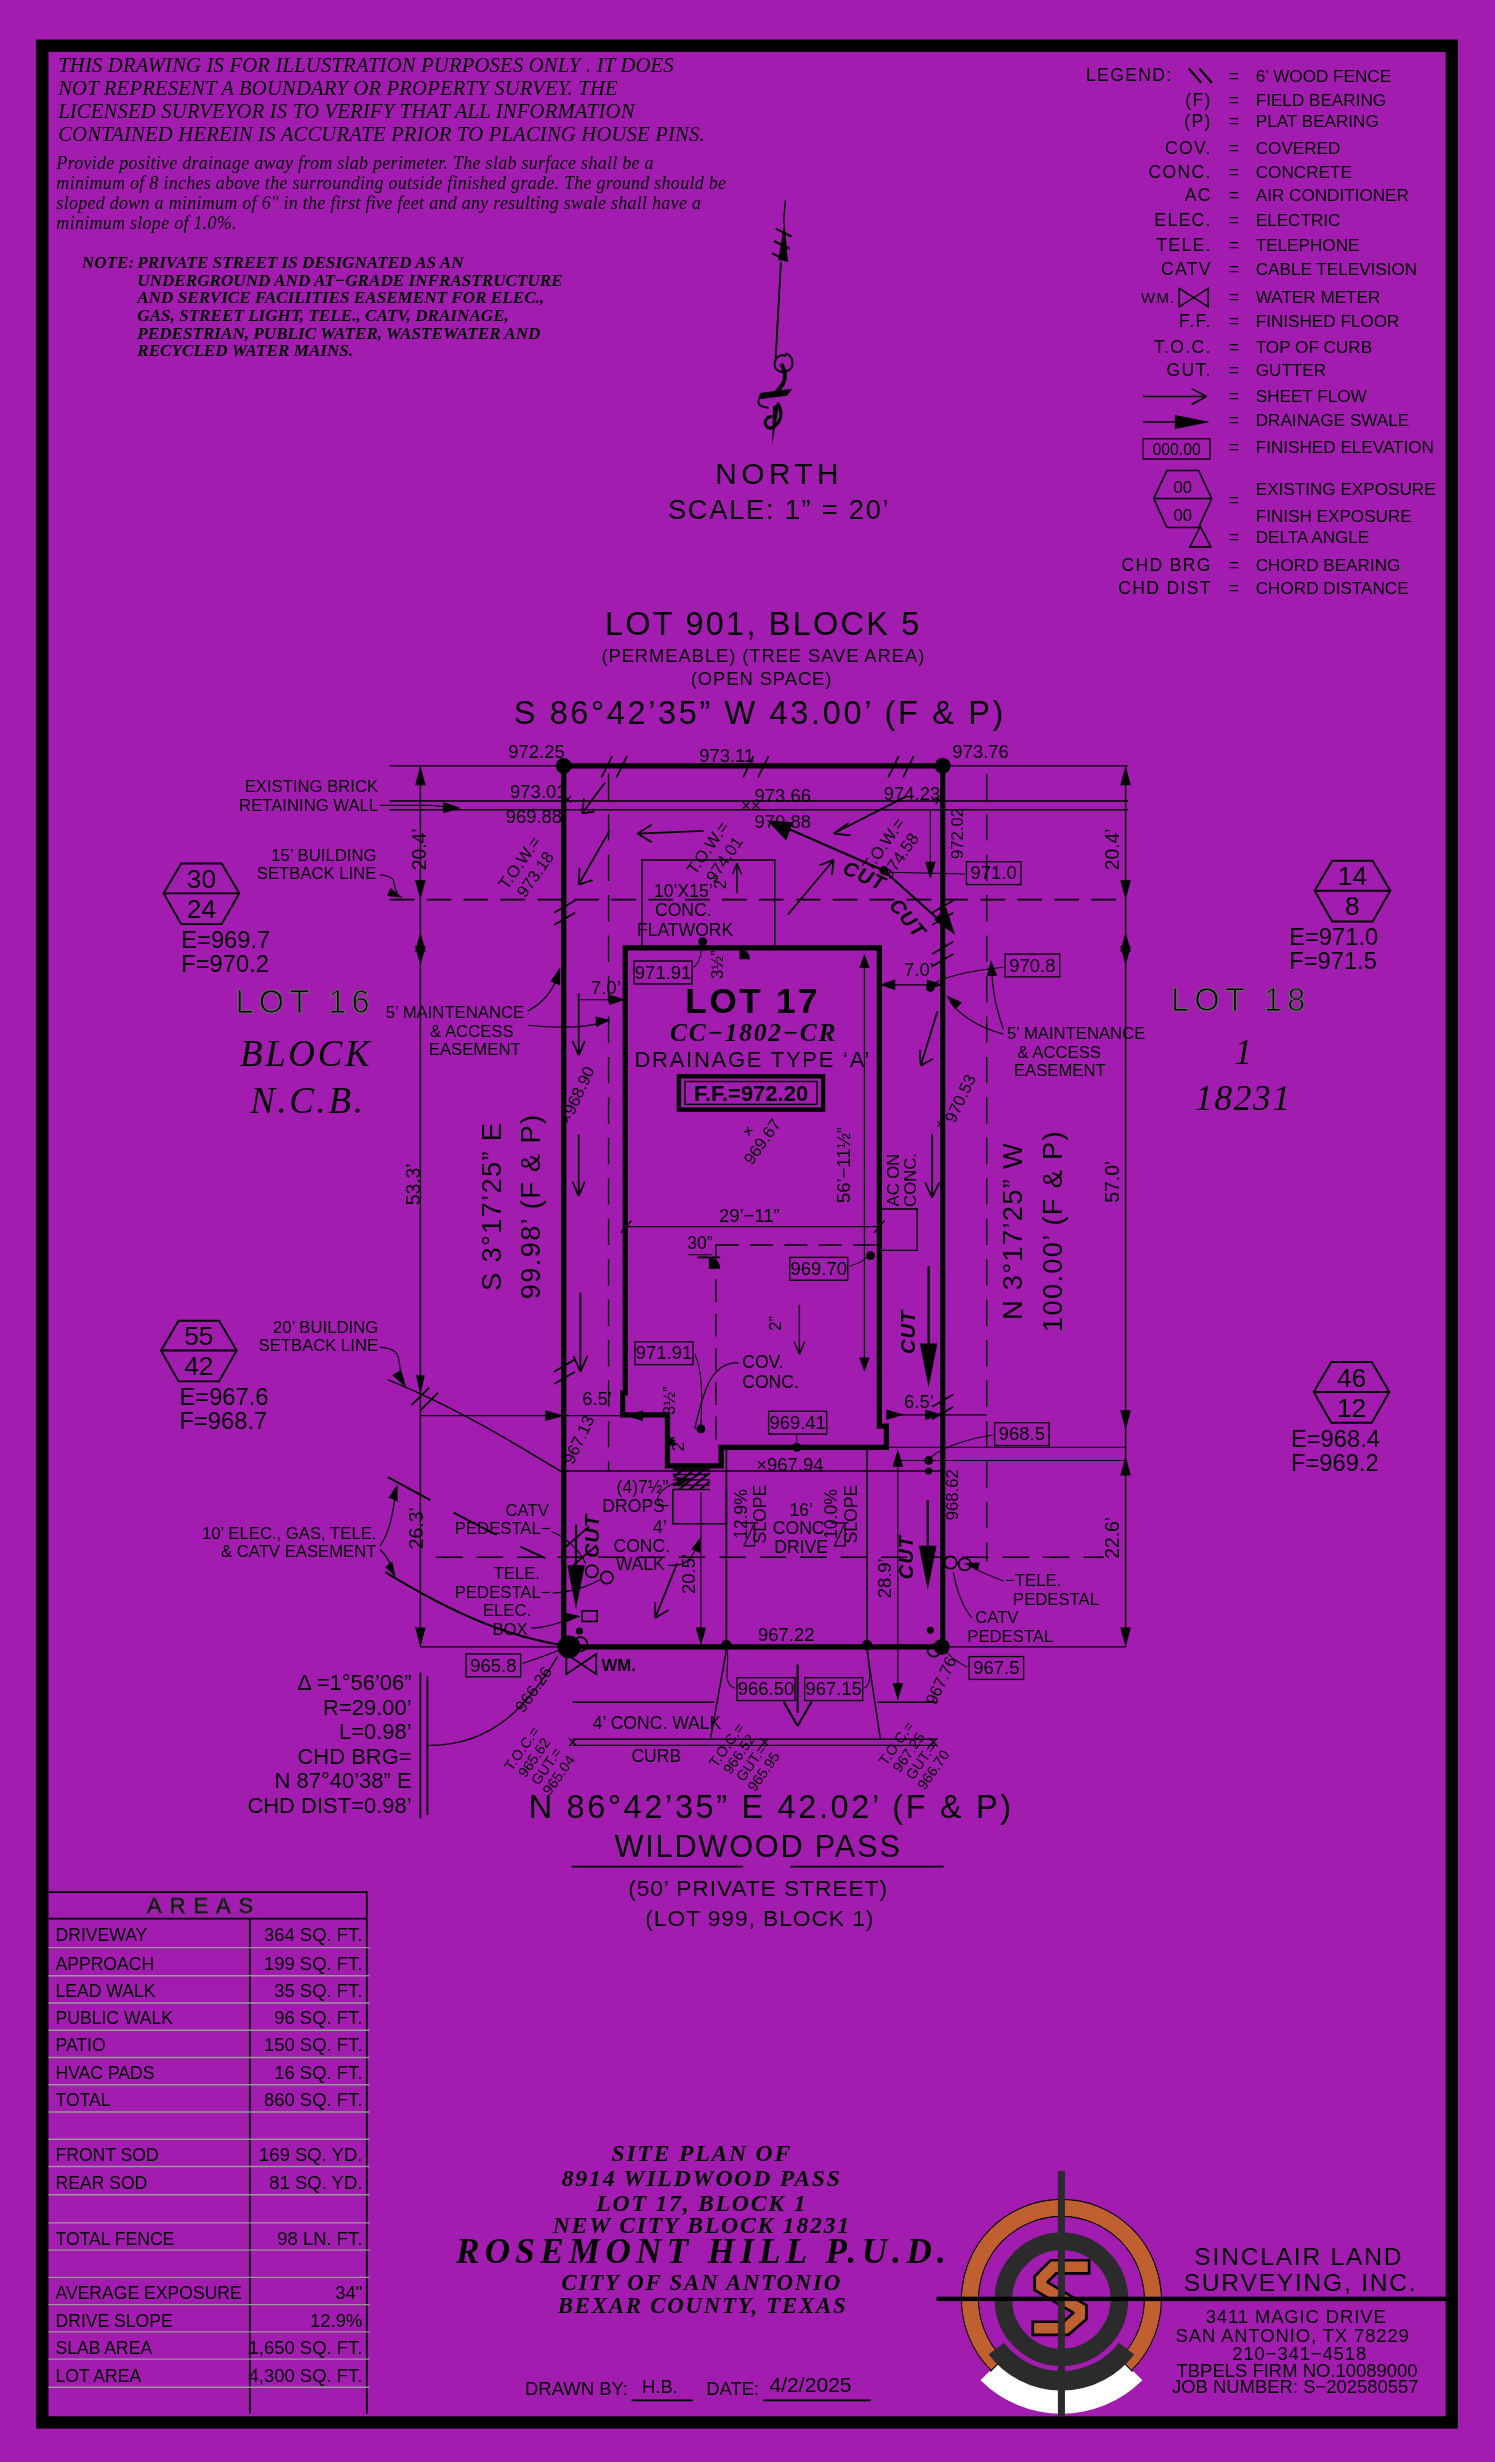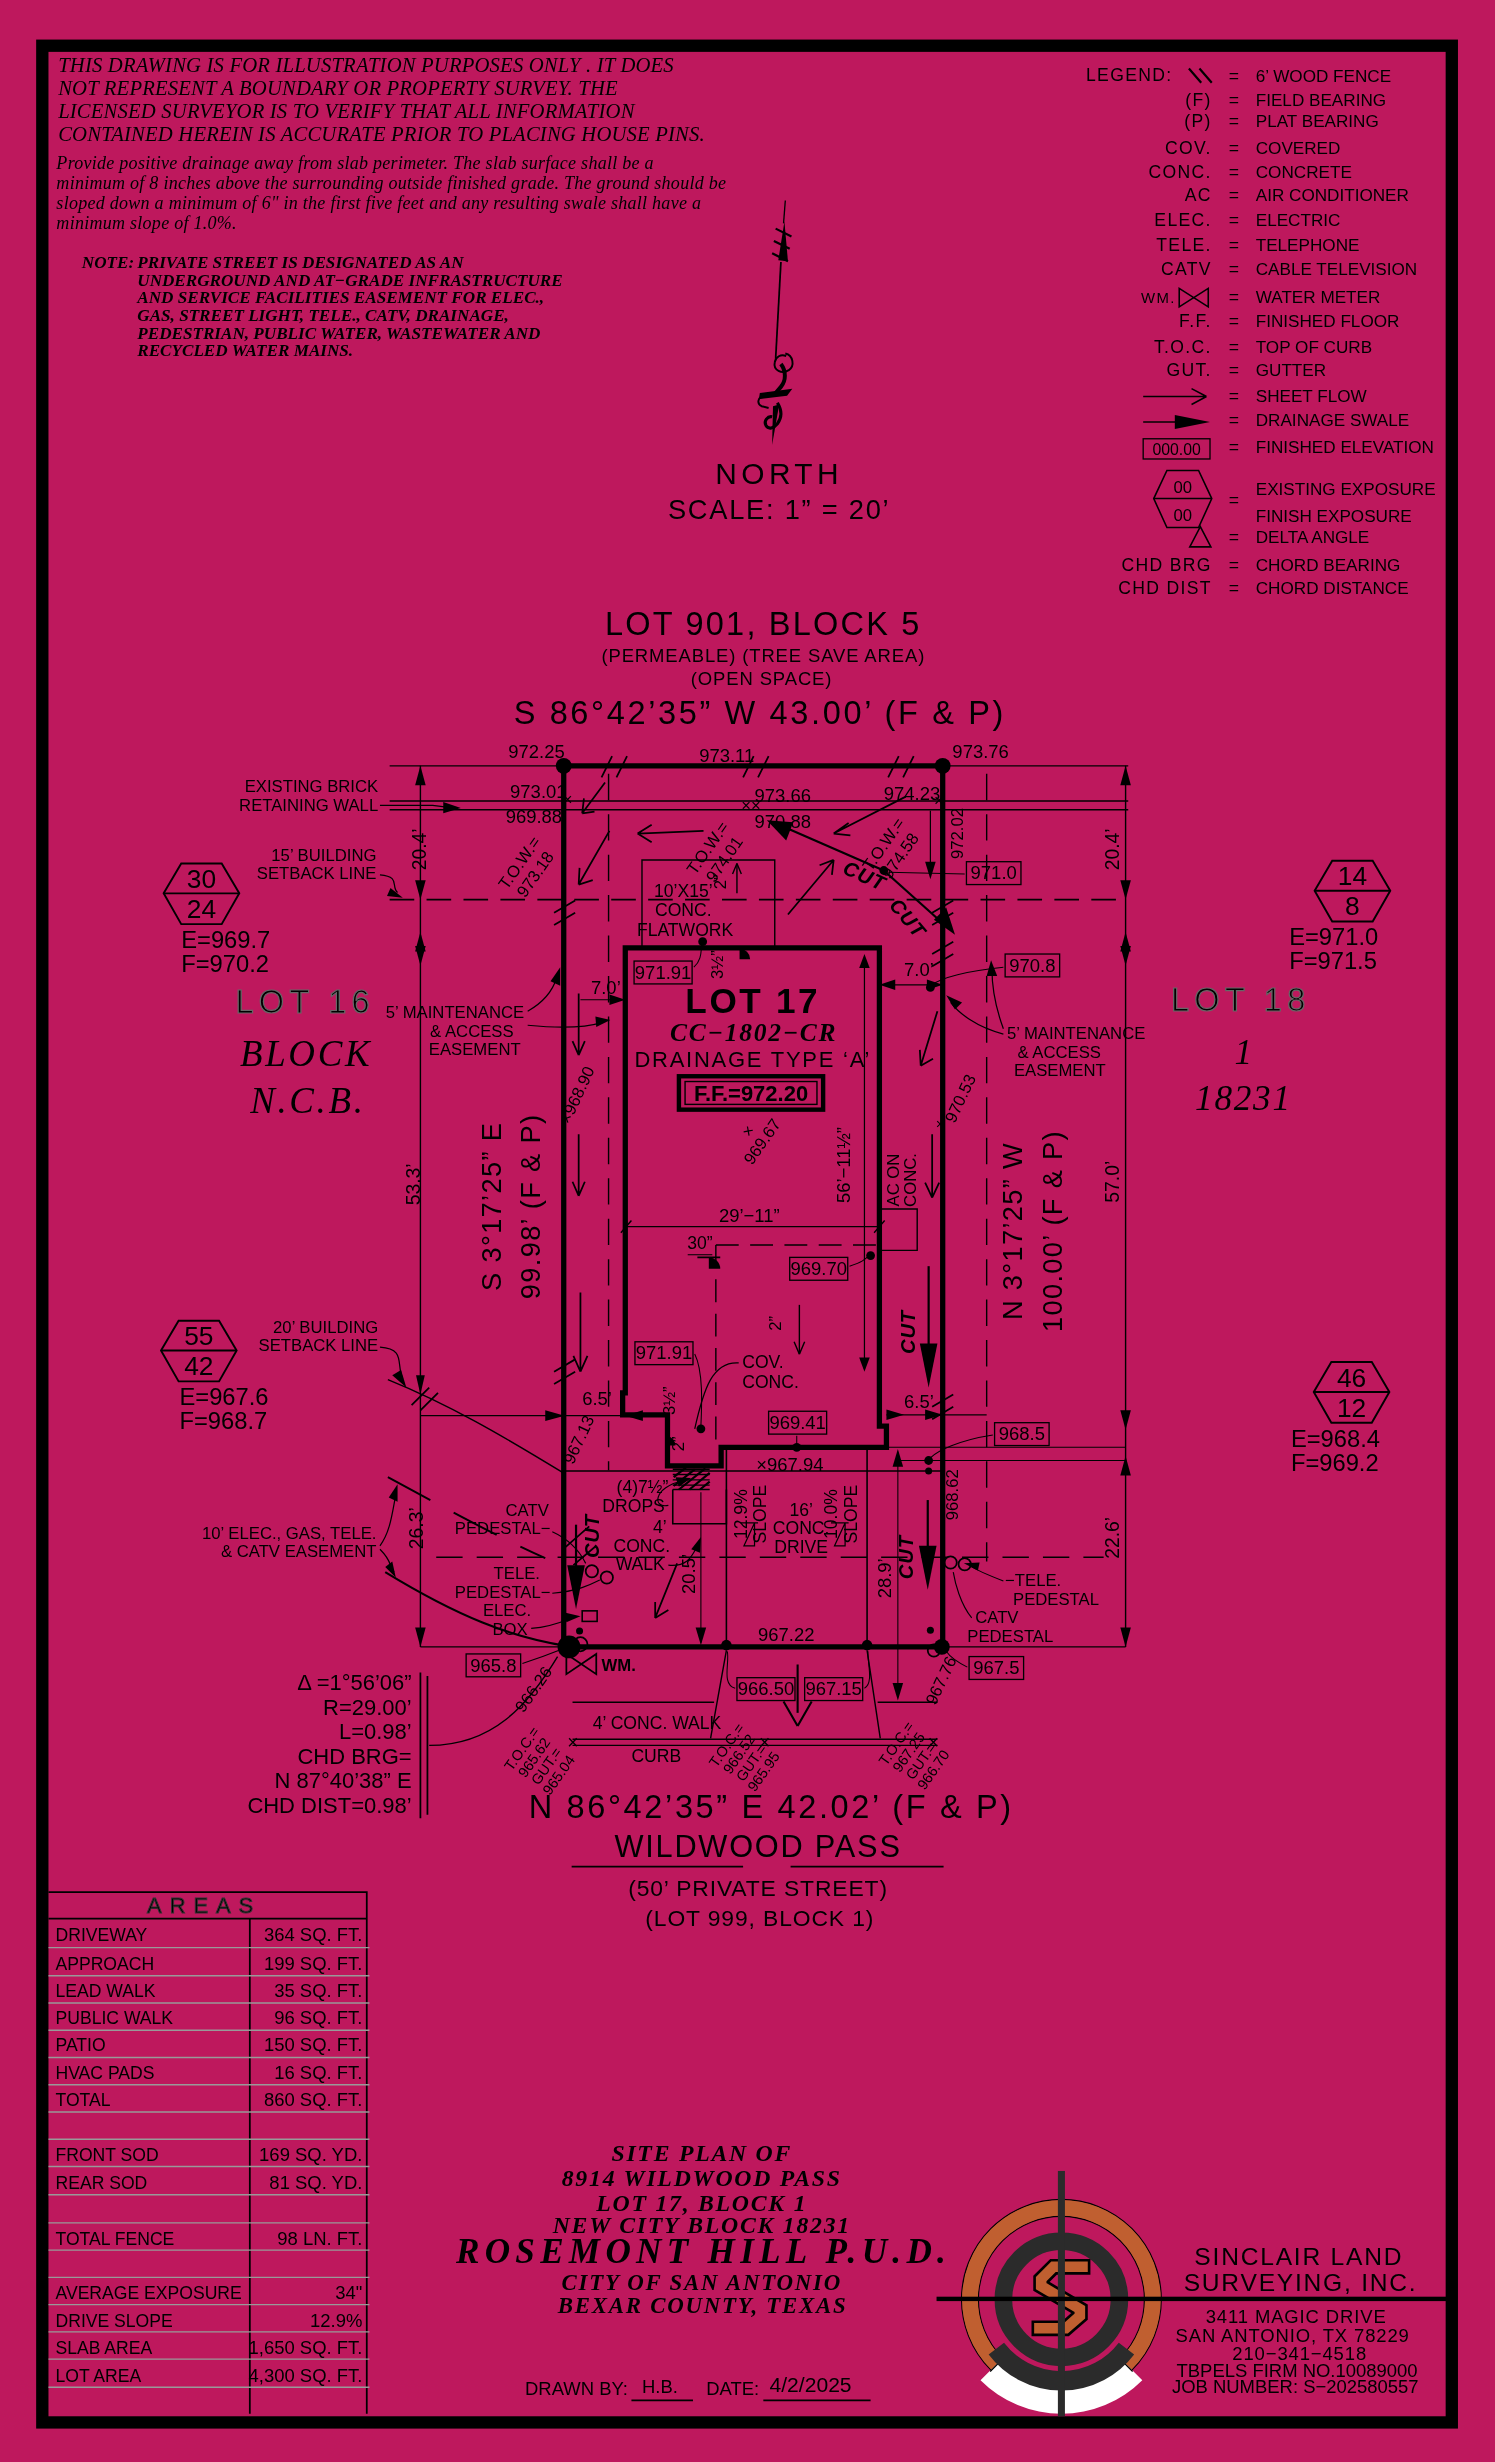--- a/index.html
+++ b/index.html
@@ -1,16 +1,16 @@
 <!DOCTYPE html>
 <html style="font-size:14px"><head>
 <meta charset="utf-8">
 <style>
 html,body{margin:0;padding:0;background:#ffffff;}
-.page{position:relative;width:1495px;height:2462px;background:#be185d;overflow:hidden;}
+.page{position:relative;width:1495px;height:2462px;background:#a21caf;overflow:hidden;}
 text{fill:#000;}
 .cad{font-family:"Liberation Sans",sans-serif;}
 .ser{font-family:"Liberation Serif",serif;}
 </style>
 </head>
 <body>
 <div class="page">
 <svg width="1495" height="2462" viewBox="0 0 1700 2800">
 
 <rect x="48" y="52" width="1603" height="2703" fill="none" stroke="#000" stroke-width="14"></rect>

